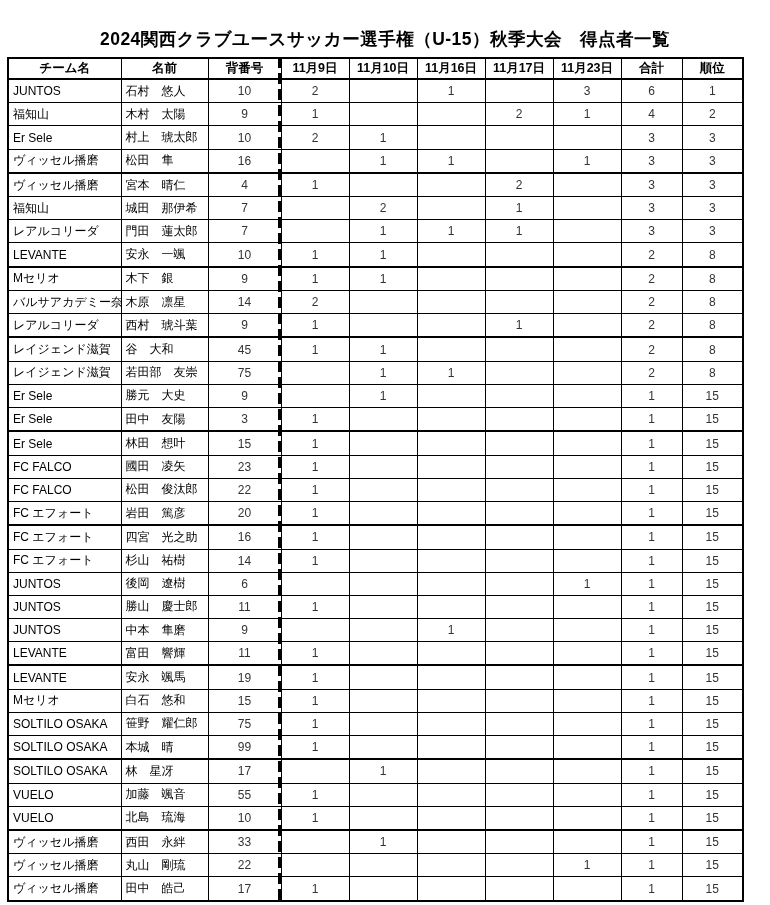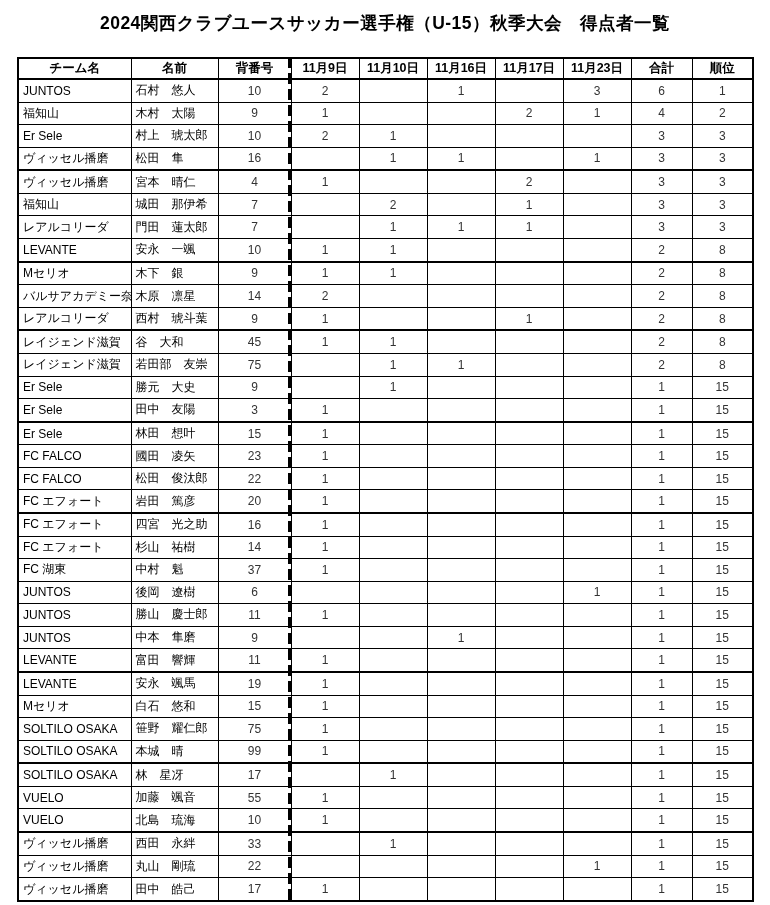--- a/index.html
+++ b/index.html
@@ -2,25 +2,25 @@
 <html lang="ja"><head>
 <meta charset="utf-8">
 <style>
   html,body{margin:0;padding:0;}
   body{
     width:770px;height:905px;background:#ffffff;
     font-family:"Liberation Sans","DejaVu Sans",sans-serif;
     color:#000;position:relative;overflow:hidden;
   }
   .title{
-    margin:0;padding-top:11px;height:38px;
+    margin:16px;padding-top:11px;height:38px;
     font-size:17.5px;font-weight:bold;text-align:center;
     letter-spacing:0.5px;color:#000;
   }
-  .table-wrap{position:absolute;left:17px;top:57px;width:735px;height:699px;}
+  .table-wrap{position:absolute;left:7px;top:57px;width:735px;height:699px;}
   table{
     border-collapse:collapse;table-layout:fixed;
     width:735px;height:845px;border:2px solid #000;
   }
   th,td{
     border:1px solid #000;padding:0 3px;overflow:hidden;
     white-space:nowrap;vertical-align:middle;box-sizing:border-box;
   }
   th{
     font-size:12.5px;font-weight:bold;text-align:center;height:21px;
@@ -316,32 +316,20 @@
             <td class="col-number">14</td>
             <td class="col-d1109">1</td>
             <td class="col-d1110"></td>
             <td class="col-d1116"></td>
             <td class="col-d1117"></td>
             <td class="col-d1123"></td>
             <td class="col-total">1</td>
             <td class="col-rank">15</td>
           </tr>
           <tr>
-            <td class="col-team">FC 湖東</td>
-            <td class="col-name">中村　魁</td>
-            <td class="col-number">37</td>
-            <td class="col-d1109">1</td>
-            <td class="col-d1110"></td>
-            <td class="col-d1116"></td>
-            <td class="col-d1117"></td>
-            <td class="col-d1123"></td>
-            <td class="col-total">1</td>
-            <td class="col-rank">15</td>
-          </tr>
-          <tr>
             <td class="col-team">JUNTOS</td>
             <td class="col-name">後岡　遼樹</td>
             <td class="col-number">6</td>
             <td class="col-d1109"></td>
             <td class="col-d1110"></td>
             <td class="col-d1116"></td>
             <td class="col-d1117"></td>
             <td class="col-d1123">1</td>
             <td class="col-total">1</td>
             <td class="col-rank">15</td>

